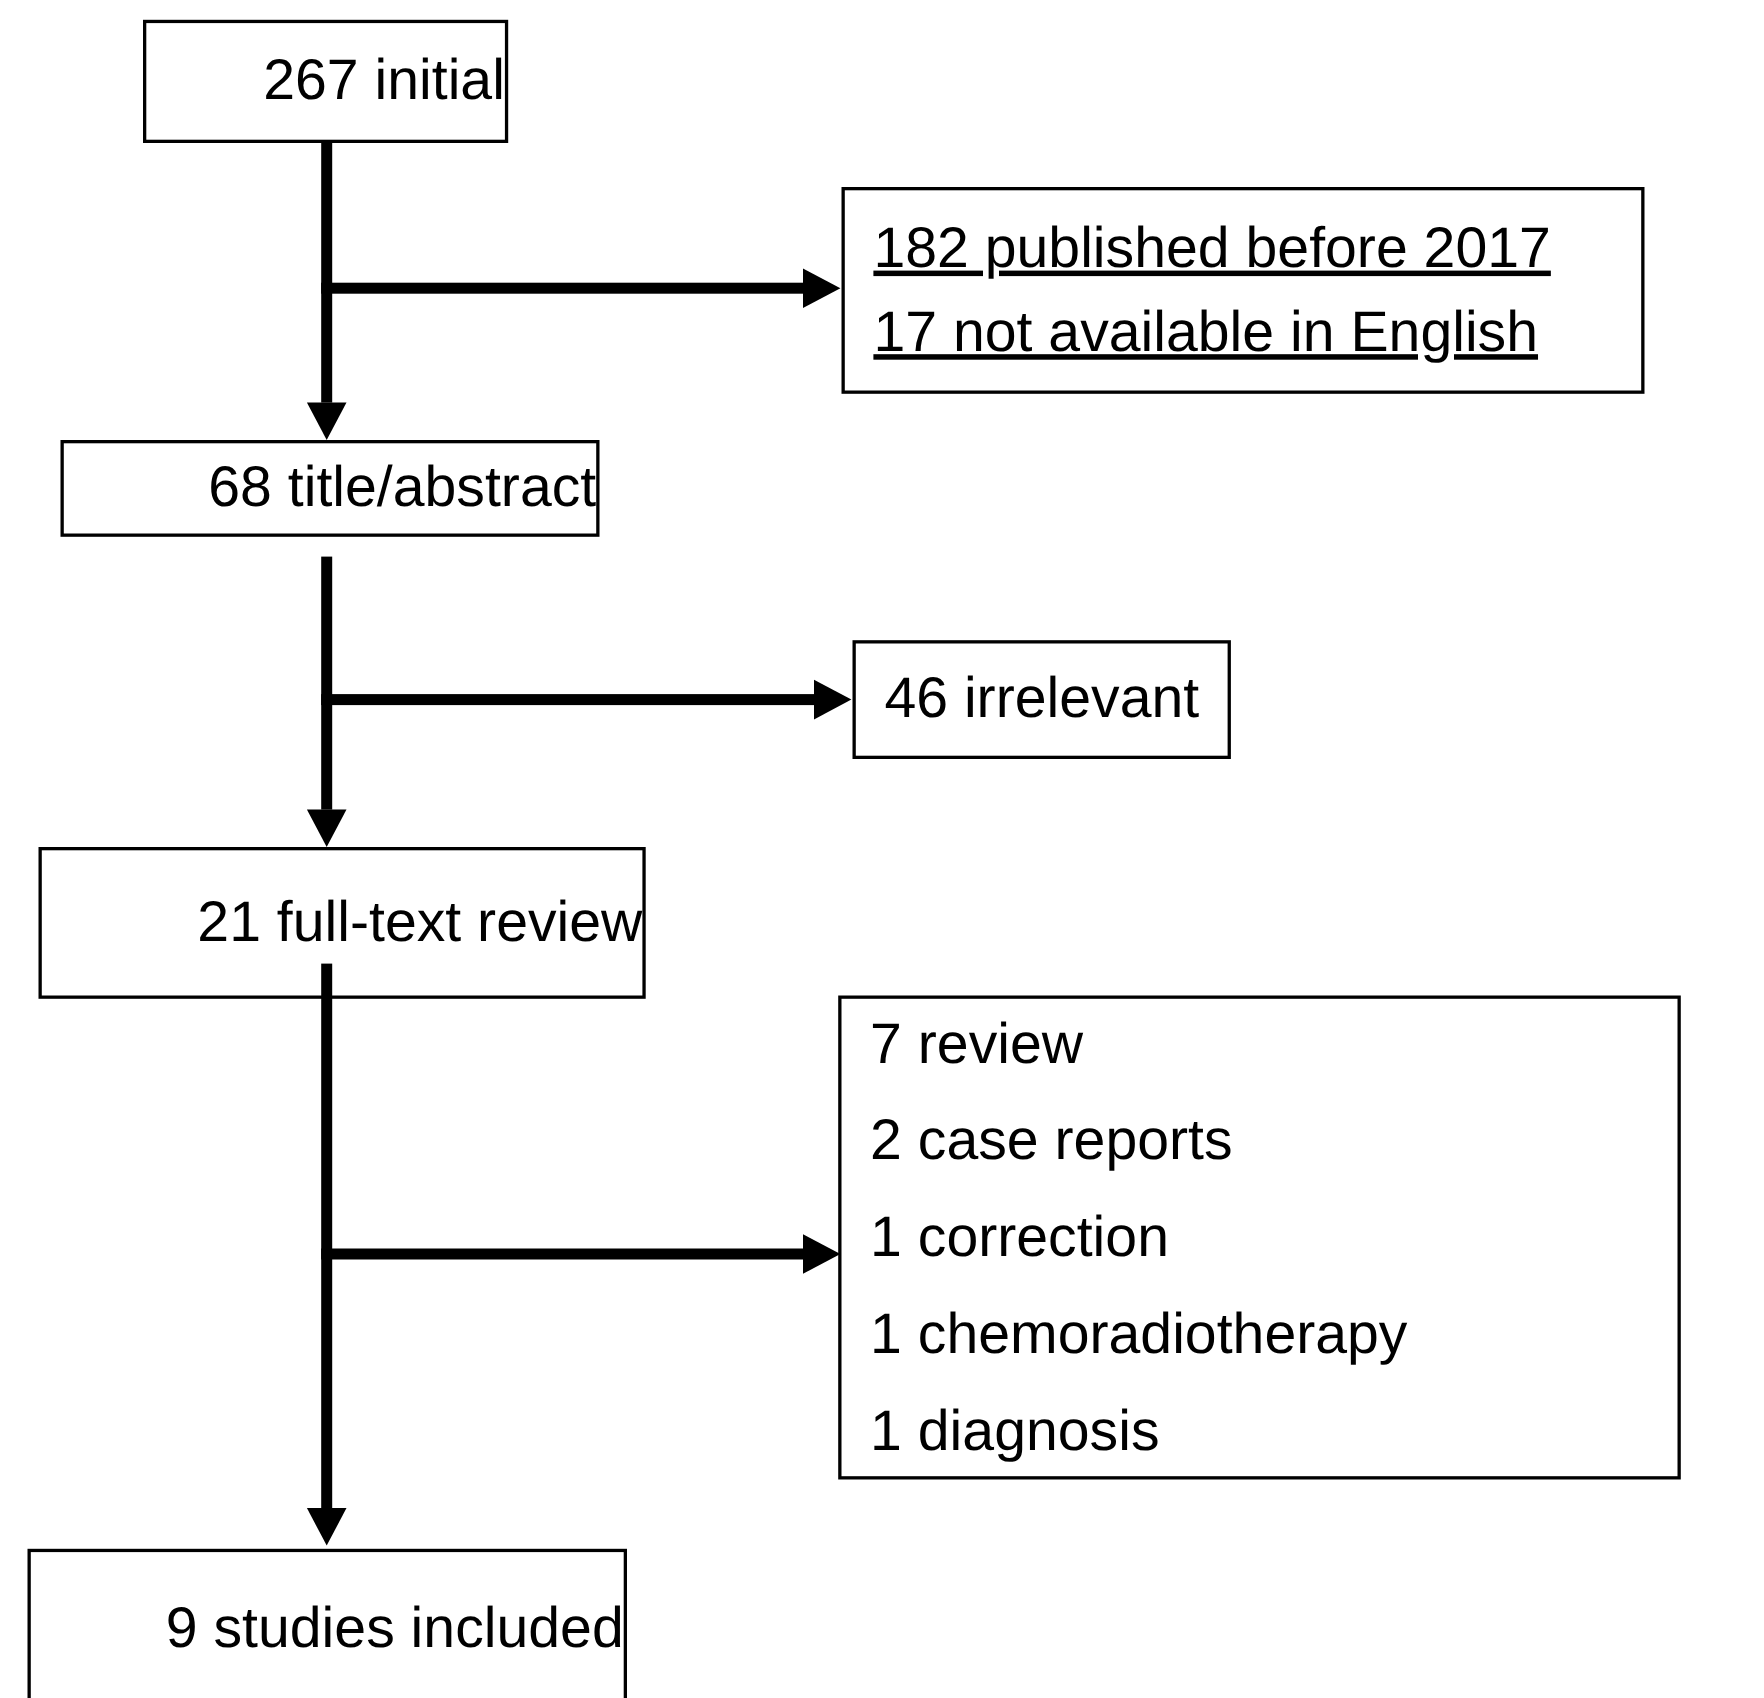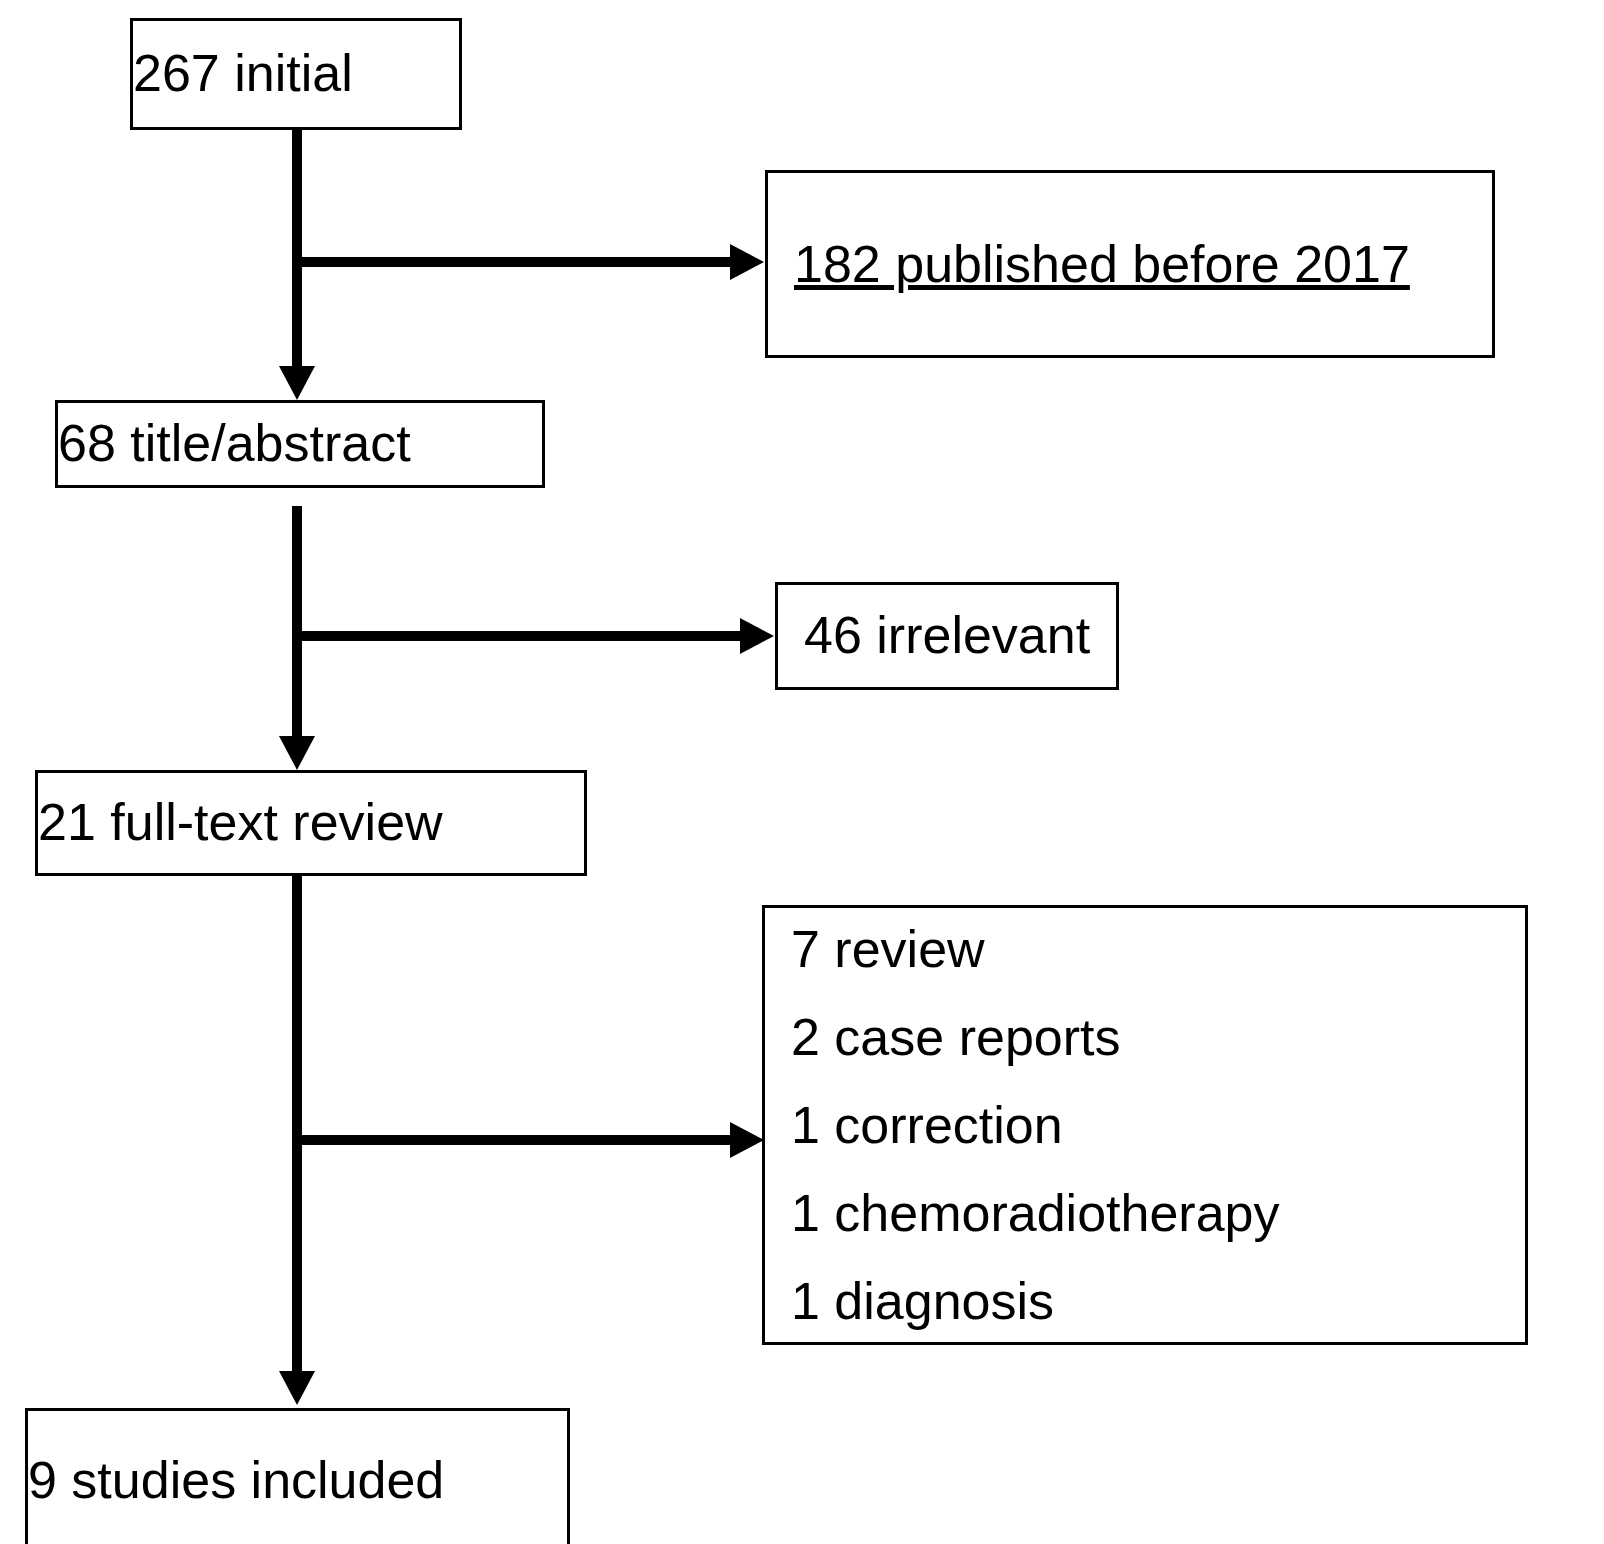--- a/index.html
+++ b/index.html
@@ -16,28 +16,28 @@
     position: absolute;
     border: 3px solid #000000;
     background: #ffffff;
     box-sizing: border-box;
     font-size: 52px;
     line-height: 1.15;
     display: flex;
     flex-direction: column;
     justify-content: center;
   }
-  .box.main { align-items: flex-start; text-align: center; }
+  .box.main { align-items: flex-end; text-align: center; }
   .box.side { align-items: flex-start; text-align: left; padding-left: 26px; padding-right: 10px; }
   .side .line { display: block; }
 
   
   .b1 { left: 130px; top: 18px;   width: 332px; height: 112px; }
   .b2 { left: 55px;  top: 400px;  width: 490px; height: 88px; }
-  .b3 { left: 35px;  top: 770px;  width: 552px; height: 106px; }
+  .b3 { left: 35px;  top: 770px;  width: 552px; height: 138px; }
   .b4 { left: 25px;  top: 1408px; width: 545px; height: 146px; }
 
   
   .sb1 { left: 765px; top: 170px; width: 730px; height: 188px; }
   .sb1 .line { line-height: 76px; text-decoration: underline; }
   .sb2 { left: 775px; top: 582px; width: 344px; height: 108px; }
   .sb3 { left: 762px; top: 905px; width: 766px; height: 440px; }
   .sb3 .line { line-height: 88px; }
 
   
@@ -86,20 +86,21 @@
   <div class="box main b3">
     <span class="line">21 full-text review</span>
   </div>
 
   <div class="box main b4">
     <span class="line">9 studies included</span>
   </div>
 
   <div class="box side sb1">
     <span class="line">182 published before 2017</span>
+    <span class="line">17 not available in English</span>
   </div>
 
   <div class="box side sb2">
     <span class="line">46 irrelevant</span>
   </div>
 
   <div class="box side sb3">
     <span class="line">7 review</span>
     <span class="line">2 case reports</span>
     <span class="line">1 correction</span>

